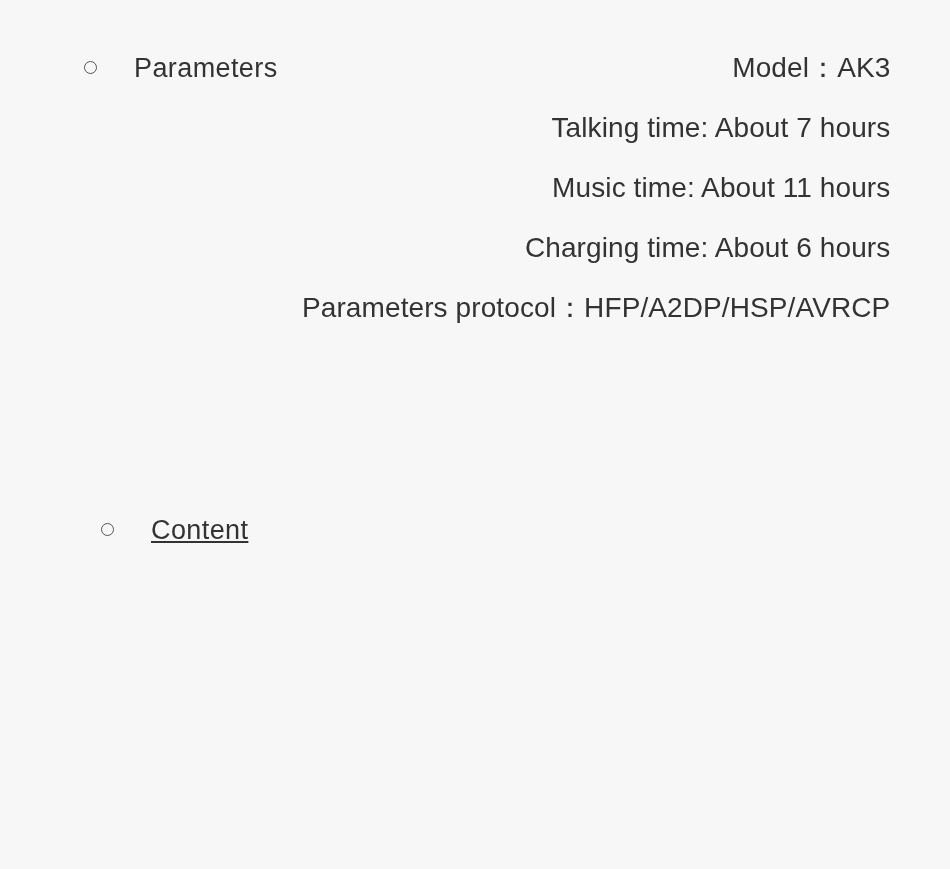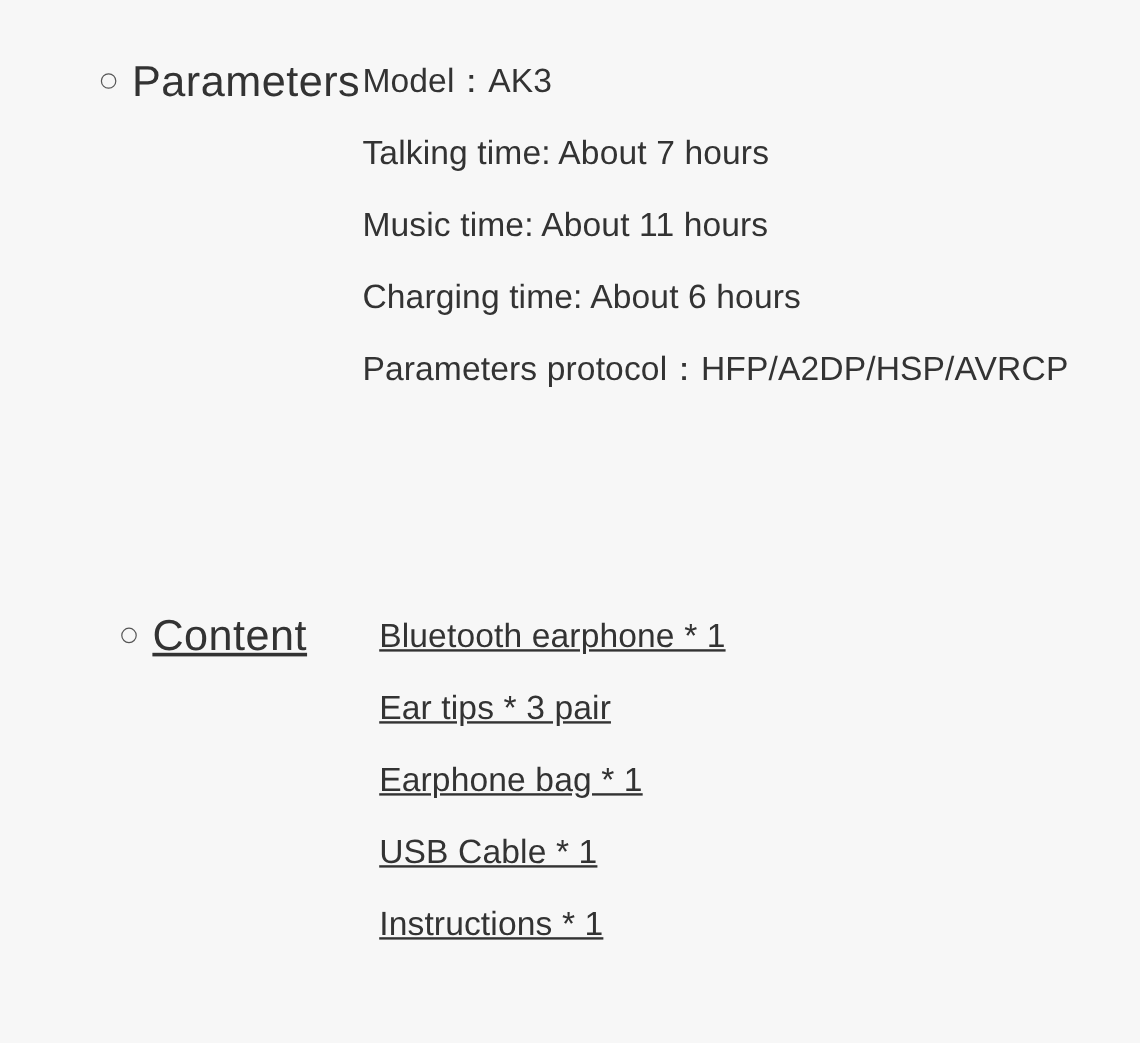--- a/index.html
+++ b/index.html
@@ -56,28 +56,30 @@
     height: 13px;
     border: 1.6px solid #555;
     border-radius: 50%;
     box-sizing: border-box;
     margin-top: 23px;
     margin-right: 13px;
     flex: 0 0 auto;
   }
 
   .label-text {
-    font-size: 36px;
+    font-size: 27px;
     letter-spacing: 0.4px;
     white-space: nowrap;
     color: #333333;
+    margin-left: 24px;
   }
 
   .value-col {
     flex: 0 0 auto;
+    text-align: right;
   }
 
   .value-line {
     font-size: 28px;
     line-height: 60px;
     white-space: nowrap;
     color: #333333;
     letter-spacing: 0.1px;
   }
 </style>
@@ -98,22 +100,15 @@
       <div class="value-line">Charging time: About 6 hours</div>
       <div class="value-line">Parameters protocol：HFP/A2DP/HSP/AVRCP</div>
     </div>
   </div>
 
   <div class="section" id="section-content">
     <div class="label-col">
       <span class="bullet"></span>
       <span class="label-text">Content</span>
     </div>
-    <div class="value-col">
-      <div class="value-line">Bluetooth earphone * 1</div>
-      <div class="value-line">Ear tips * 3 pair</div>
-      <div class="value-line">Earphone bag * 1</div>
-      <div class="value-line">USB Cable * 1</div>
-      <div class="value-line">Instructions * 1</div>
-    </div>
   </div>
 
 </div>
 
 </body></html>

